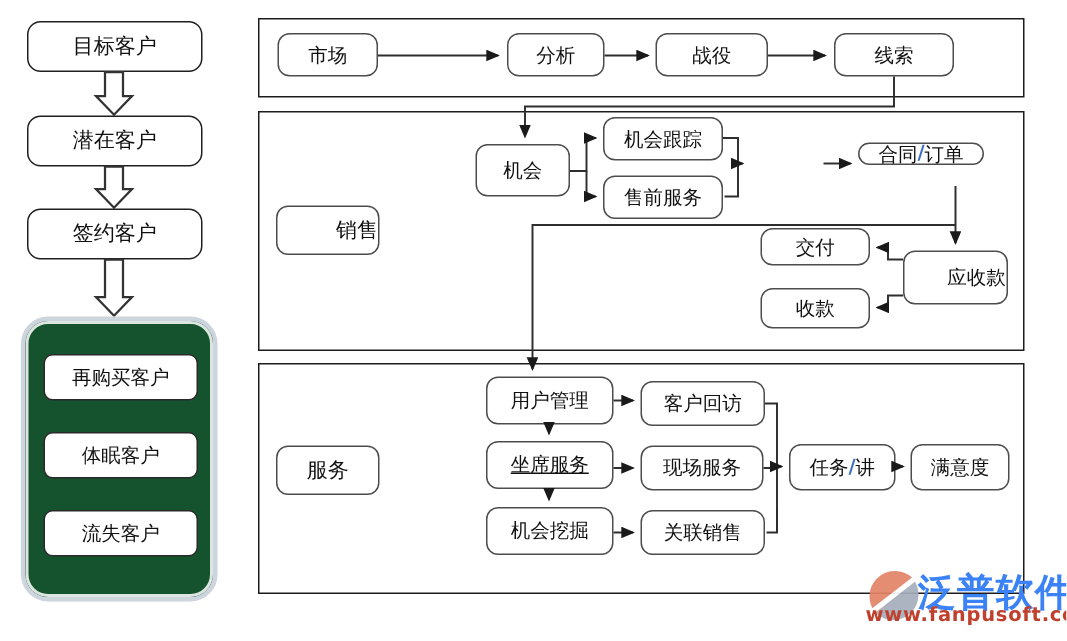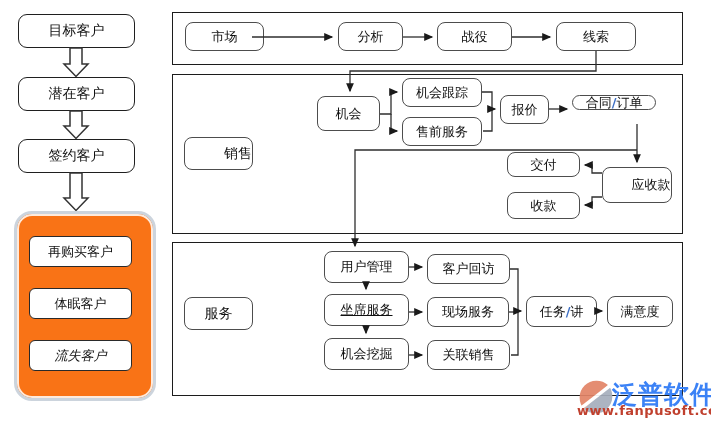--- a/index.html
+++ b/index.html
@@ -64,37 +64,37 @@
   </svg>
 
   <div class="node stage-node" style="left:18px;top:139px;width:117px;height:34px;">
     <span>签约客户</span>
   </div>
 
   <svg width="30" height="38" viewBox="0 0 30 38" style="left:61px;top:173px;">
     <polygon points="9,0 21,0 21,25 27,25 15,37.5 3,25 9,25" fill="#ffffff" stroke="#333" stroke-width="1.5"></polygon>
   </svg>
 
-  <div class="blue-group" id="loop-group" style="left: 14px; top: 211px; width: 142px; height: 190px; background: #f97316;">
+  <div class="blue-group" id="loop-group" style="left: 14px; top: 211px; width: 131px; height: 190px; background: #14532d;">
     <div class="node group-node" style="left:12px;top:22px;width:103px;height:31px;">
       <span>再购买客户</span>
     </div>
     <div class="node group-node" style="left:12px;top:74px;width:103px;height:31px;justify-content:center;">
       <span>体眠客户</span>
     </div>
-    <div class="node group-node" style="left:12px;top:126px;width:103px;height:31px;font-style:italic;">
+    <div class="node group-node" style="left:12px;top:126px;width:103px;height:31px;">
       <span>流失客户</span>
     </div>
   </div>
 
   <div class="panel" style="left:172px;top:12px;width:509px;height:51px;"></div>
   <div class="panel" style="left:172px;top:74px;width:509px;height:158px;"></div>
   <div class="panel" style="left:172px;top:242px;width:509px;height:152px;"></div>
 
-  <div class="node" style="left:185px;top:22px;width:79px;height:29px;">
+  <div class="node" style="left:185px;top:22px;width:67px;height:29px;">
     <span>市场</span>
   </div>
   <div class="node" style="left:338px;top:22px;width:65px;height:29px;">
     <span>分析</span>
   </div>
   <div class="node" style="left:437px;top:22px;width:75px;height:29px;">
     <span>战役</span>
   </div>
   <div class="node" style="left:556px;top:22px;width:80px;height:29px;">
     <span>线索</span>
@@ -104,23 +104,20 @@
     <span>销售</span>
   </div>
   <div class="node" style="left:317px;top:96px;width:63px;height:35px;">
     <span>机会</span>
   </div>
   <div class="node" style="left:402px;top:78px;width:80px;height:29px;">
     <span>机会跟踪</span>
   </div>
   <div class="node" style="left:402px;top:117px;width:80px;height:29px;">
     <span>售前服务</span>
-  </div>
-  <div class="node" style="left:500px;top:95px;width:49px;height:29px;">
-    <span>报价</span>
   </div>
   <div class="node" style="left:572px;top:95px;width:84px;height:15px;">
     <span>合同</span>
       <span class="slash" style="color:#3e6fc4;">/</span>
       <span>订单</span>
   </div>
   <div class="node" style="left:507px;top:152px;width:73px;height:25px;">
     <span>交付</span>
   </div>
   <div class="node" style="left:602px;top:167px;width:70px;height:36px;padding-left:28px;">

